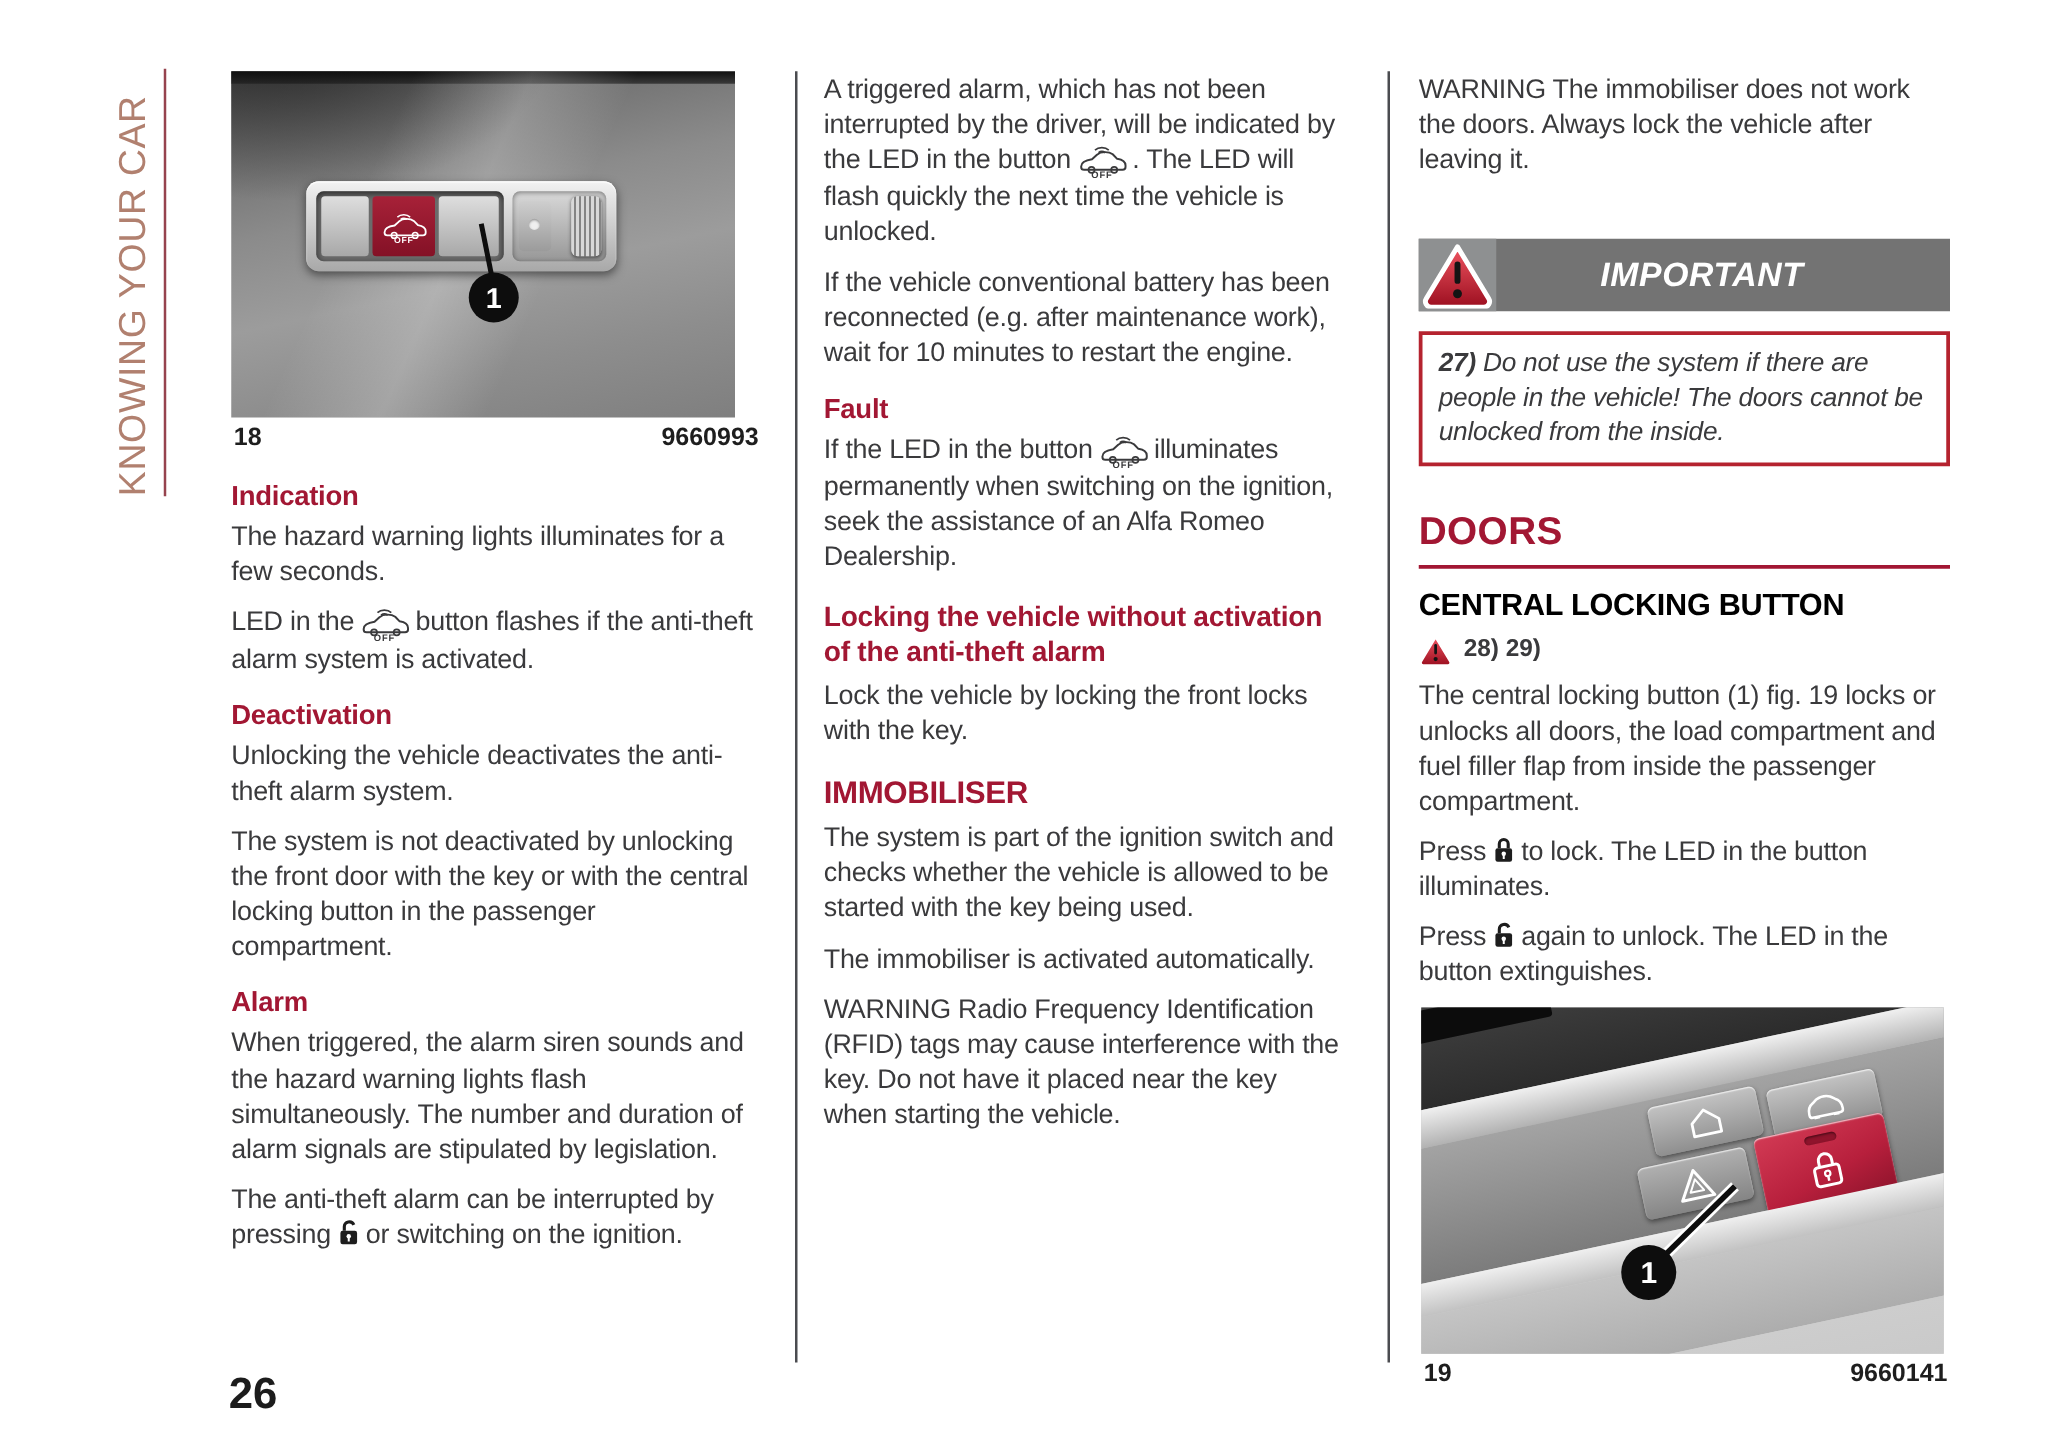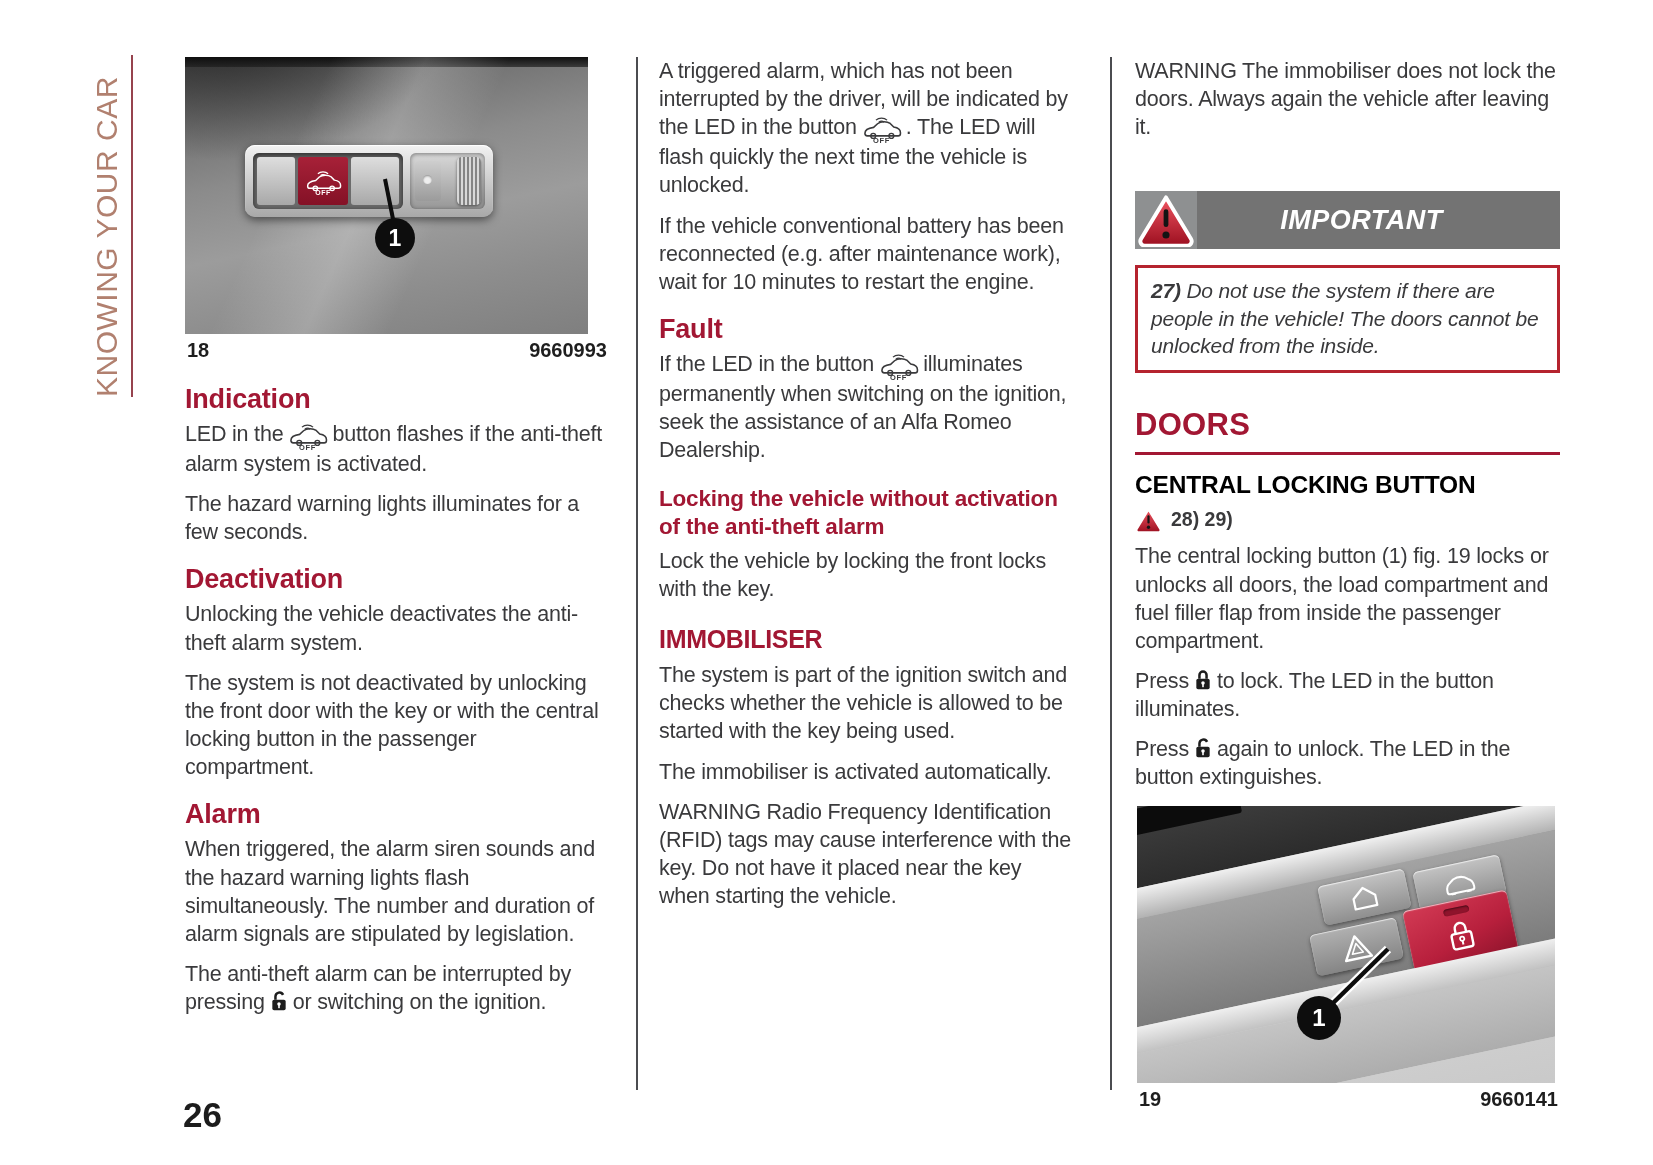--- a/index.html
+++ b/index.html
@@ -3,21 +3,21 @@
 <meta charset="utf-8">
 <style>
   html,body{margin:0;padding:0;}
   body{
     width:1653px;height:1165px;position:relative;background:#ffffff;
     font-family:"Liberation Sans","DejaVu Sans",sans-serif;
     color:#3a3a3c;overflow:hidden;
   }
   
   .para{font-size:21.5px;line-height:1.31;letter-spacing:-0.2px;margin:0 0 12px 0;}
-  .h-small{font-size:27px;font-weight:700;color:#a21733;margin:18px 0 5px 0;letter-spacing:-0.2px;}
+  .h-small{font-size:22px;font-weight:700;color:#a21733;margin:18px 0 5px 0;letter-spacing:-0.2px;}
   .h-section{font-size:25px;font-weight:700;color:#a21733;margin:22px 0 7px 0;letter-spacing:-0.3px;}
   .h-sub2line{font-size:22.5px;font-weight:700;color:#a21733;line-height:1.25;margin:20px 0 6px 0;letter-spacing:-0.2px;}
   .first{margin-top:0;}
   
   .sidebar-title{
     position:absolute;left:86px;top:55px;height:342px;width:42px;
     writing-mode:vertical-rl;transform:rotate(180deg);
     font-size:30px;color:#b1806f;letter-spacing:0.5px;white-space:nowrap;
     display:flex;align-items:center;
   }
@@ -189,26 +189,26 @@
       </svg>
     </div>
     <figcaption class="fig-caption">
       <span>18</span>
       <span>9660993</span>
     </figcaption>
   </figure>
 
   <div style="margin-top:22px">
     <h4 class="h-small first">Indication</h4>
+    <p class="para">The hazard warning lights illuminates for a few seconds.</p>
     <p class="para">
       <span>LED in the</span><svg class="icon ic-caroff">
           <use href="#sym-car-off"></use>
         </svg><span>button flashes if the anti-theft alarm system is activated.</span>
     </p>
-    <p class="para">The hazard warning lights illuminates for a few seconds.</p>
 
     <h4 class="h-small">Deactivation</h4>
     <p class="para">Unlocking the vehicle deactivates the anti-theft alarm system.</p>
     <p class="para">The system is not deactivated by unlocking the front door with the key or with the central locking button in the passenger compartment.</p>
 
     <h4 class="h-small">Alarm</h4>
     <p class="para">When triggered, the alarm siren sounds and the hazard warning lights flash simultaneously. The number and duration of alarm signals are stipulated by legislation.</p>
     <p class="para">
       <span>The anti-theft alarm can be interrupted by pressing</span><svg class="icon ic-lock">
           <use href="#sym-lock-open"></use>
@@ -235,21 +235,21 @@
   <h4 class="h-sub2line">Locking the vehicle without activation of the anti-theft alarm</h4>
   <p class="para">Lock the vehicle by locking the front locks with the key.</p>
 
   <h3 class="h-section">IMMOBILISER</h3>
   <p class="para">The system is part of the ignition switch and checks whether the vehicle is allowed to be started with the key being used.</p>
   <p class="para">The immobiliser is activated automatically.</p>
   <p class="para">WARNING Radio Frequency Identification (RFID) tags may cause interference with the key. Do not have it placed near the key when starting the vehicle.</p>
 </div>
 
 <div class="col" id="col-right">
-  <p class="para first">WARNING The immobiliser does not lock the doors. Always again the vehicle after leaving it.</p>
+  <p class="para first">WARNING The immobiliser does not work the doors. Always lock the vehicle after leaving it.</p>
 
   <div class="important-bar">
     <div class="tri-cell">
       <svg class="icon ic-warn-big">
           <use href="#sym-warn-tri"></use>
         </svg>
     </div>
     <div class="label">IMPORTANT</div>
   </div>
 

